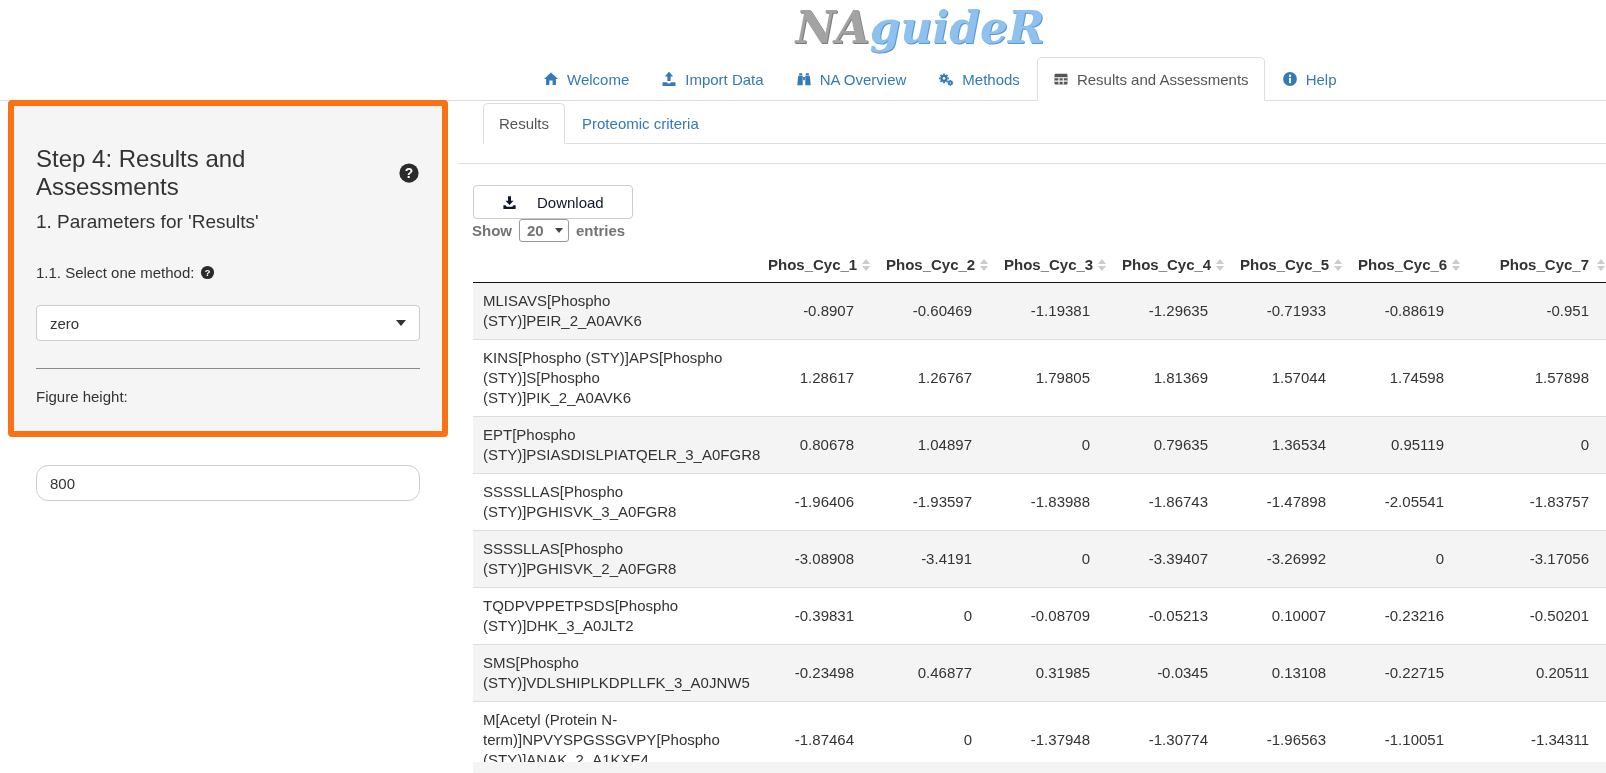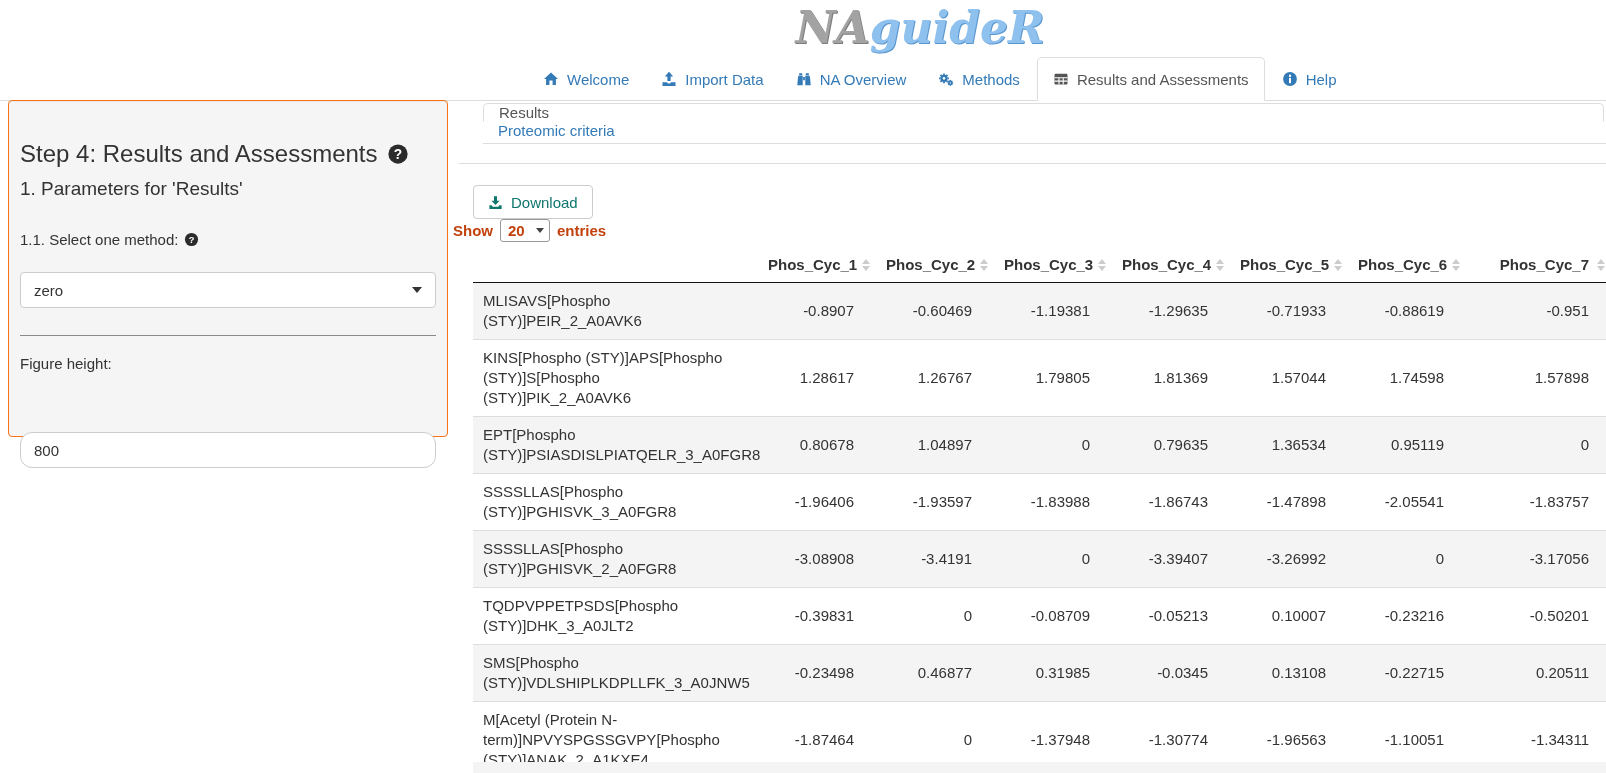--- a/index.html
+++ b/index.html
@@ -24,55 +24,55 @@
               display: flex; align-items: stretch; padding-left: 528px; }
   .main-nav .nav-border { position: absolute; left: 0; right: 0; bottom: 0; height: 1px; background: #ddd; }
   .nav-item { display: flex; align-items: center; gap: 8px; padding: 0 15px; margin-right: 2px;
               color: #337ab7; cursor: pointer; position: relative; z-index: 1; }
   .nav-item svg { width: 16px; height: 16px; display: block; }
   .nav-item.active { background: #fff; border: 1px solid #ddd; border-bottom-color: #fff;
                      border-radius: 5px 5px 0 0; color: #555; align-items: center; }
 
   
   .sidebar { position: absolute; left: 8px; top: 100px; width: 440px; height: 337px;
-             background: #f5f5f5; border: 1px solid #f97316; border-radius: 4px;
-             padding: 19px 11px; box-shadow: inset 0 1px 1px rgba(0,0,0,.05); }
+             background: #f5f5f5; border: 6px solid #f97316; border-radius: 4px;
+             padding: 19px 22px; box-shadow: inset 0 1px 1px rgba(0,0,0,.05); }
   .sidebar-title { margin-top: 20px; font-size: 24px; font-weight: 400; color: #333;
                    display: flex; align-items: center; gap: 9px; line-height: 28px; }
   .sidebar-title .q-icon svg { width: 22px; height: 22px; display: block; }
   .sidebar-subtitle { margin-top: 9px; font-size: 19px; font-weight: 400; line-height: 24px; }
   .method-label { margin-top: 30px; font-size: 15px; display: flex; align-items: center; gap: 6px; }
   .method-label .q-icon svg { width: 15px; height: 15px; display: block; }
   .select-box { margin-top: 24px; height: 36px; background: #fff; border: 1px solid #ccc;
                 border-radius: 4px; display: flex; align-items: center; justify-content: space-between;
                 padding: 0 13px; cursor: pointer; }
   .caret-down { width: 0; height: 0; border-left: 5px solid transparent;
                 border-right: 5px solid transparent; border-top: 6px solid #333; }
   .sidebar-divider { border: 0; border-top: 1px solid #8a8a8a; margin: 27px 0 19px 0; }
   .figure-label { font-size: 15px; margin-bottom: 13px; }
   .text-input { width: 100%; height: 36px; border: 1px solid #ccc; border-radius: 12px;
                 padding: 0 13px; font-size: 15px; color: #333; font-family: inherit; background: #fff; margin-top: 47px; }
 
   
-  .sub-nav { position: absolute; left: 483px; right: 0; top: 103px; height: 41px; display: flex; flex-direction: column; }
+  .sub-nav { position: absolute; left: 483px; right: 0; top: 103px; height: 41px; display: flex; }
   .sub-nav .nav-border { position: absolute; left: 0; right: 0; bottom: 0; height: 1px; background: #ddd; }
   .sub-tab { display: flex; align-items: center; padding: 0 15px; margin-right: 2px;
              color: #337ab7; cursor: pointer; position: relative; z-index: 1; }
   .sub-tab.active { background: #fff; border: 1px solid #ddd; border-bottom-color: #fff;
                     border-radius: 5px 5px 0 0; color: #555; }
   .hr-main { position: absolute; left: 459px; right: 0; top: 163px; border-top: 1px solid #ddd; }
 
   
   .download-btn { position: absolute; left: 473px; top: 185px; height: 34px;
-                  display: inline-flex; align-items: center; gap: 8px; padding: 0 14px;
+                  display: inline-flex; align-items: center; gap: 20px; padding: 0 28px;
                   background: #fff; border: 1px solid #ccc; border-radius: 4px;
-                  font-size: 15px; color: #0f766e; cursor: pointer; font-family: inherit; }
+                  font-size: 15px; color: #0f172a; cursor: pointer; font-family: inherit; }
   .download-btn svg { width: 15px; height: 15px; display: block; }
-  .length-control { position: absolute; left: 453px; top: 219px; display: flex;
-                    align-items: center; gap: 7px; font-weight: bold; color: #c2410c; font-size: 15px; }
+  .length-control { position: absolute; left: 472px; top: 219px; display: flex;
+                    align-items: center; gap: 7px; font-weight: bold; color: #737373; font-size: 15px; }
   .length-select { display: inline-flex; align-items: center; justify-content: space-between;
                    width: 50px; height: 23px; border: 1px solid #999; border-radius: 3px;
                    padding: 0 5px 0 7px; background: #fff; cursor: pointer; font-weight: bold; }
   .length-select .caret-down { border-left-width: 4px; border-right-width: 4px; border-top-width: 5px; border-top-color: #444; }
 
   
   .data-table { position: absolute; left: 473px; top: 247px; border-collapse: collapse;
                 table-layout: fixed; width: 1138px; }
   .data-table th { font-weight: bold; font-size: 15px; color: #333; text-align: right;
                    padding: 9px 22px 9px 10px; border-bottom: 1px solid #111; position: relative; cursor: pointer; }

